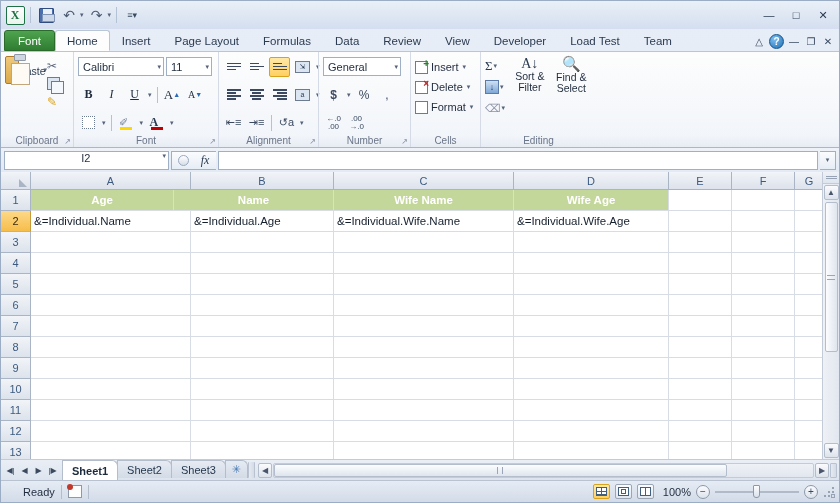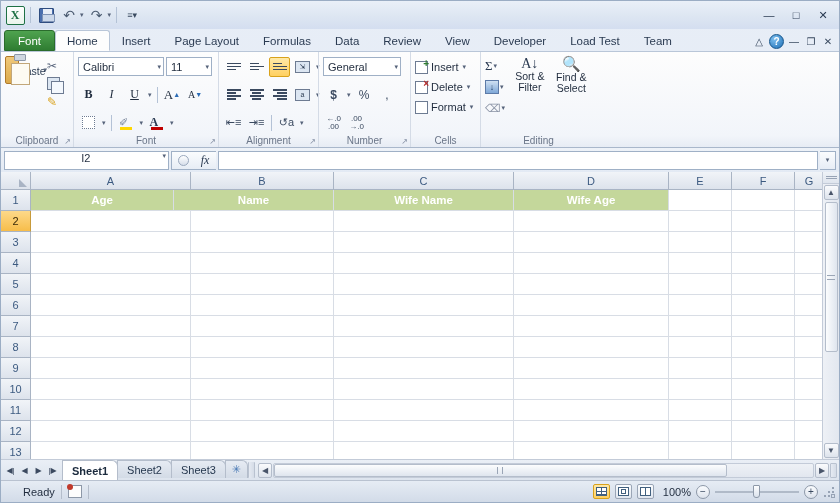--- a/index.html
+++ b/index.html
@@ -669,20 +669,29 @@
             <div class="crow">
               <div class="cell hdr" style="width:143px;background:#c4d79b">Age</div>
               <div class="cell hdr" style="width:160px;background:#c4d79b">Name</div>
               <div class="cell hdr" style="width:180px;background:#c4d79b">Wife Name</div>
               <div class="cell hdr" style="width:155px;background:#c4d79b">Wife Age</div>
               <div class="cell" style="width:63px"></div>
               <div class="cell" style="width:63px"></div>
               <div class="cell" style="width:29px"></div>
             </div>
 
+            <div class="crow">
+              <div class="cell" style="width:160px">&amp;=Individual.Name</div>
+              <div class="cell" style="width:143px">&amp;=Individual.Age</div>
+              <div class="cell" style="width:180px">&amp;=Individual.Wife.Name</div>
+              <div class="cell" style="width:155px">&amp;=Individual.Wife.Age</div>
+              <div class="cell" style="width:63px"></div>
+              <div class="cell" style="width:63px"></div>
+              <div class="cell" style="width:29px"></div>
+            </div>
 
             <div class="crow">
               <div class="cell" style="width:160px"></div>
               <div class="cell" style="width:143px"></div>
               <div class="cell" style="width:180px"></div>
               <div class="cell" style="width:155px"></div>
               <div class="cell" style="width:63px"></div>
               <div class="cell" style="width:63px"></div>
               <div class="cell" style="width:29px"></div>
             </div>

